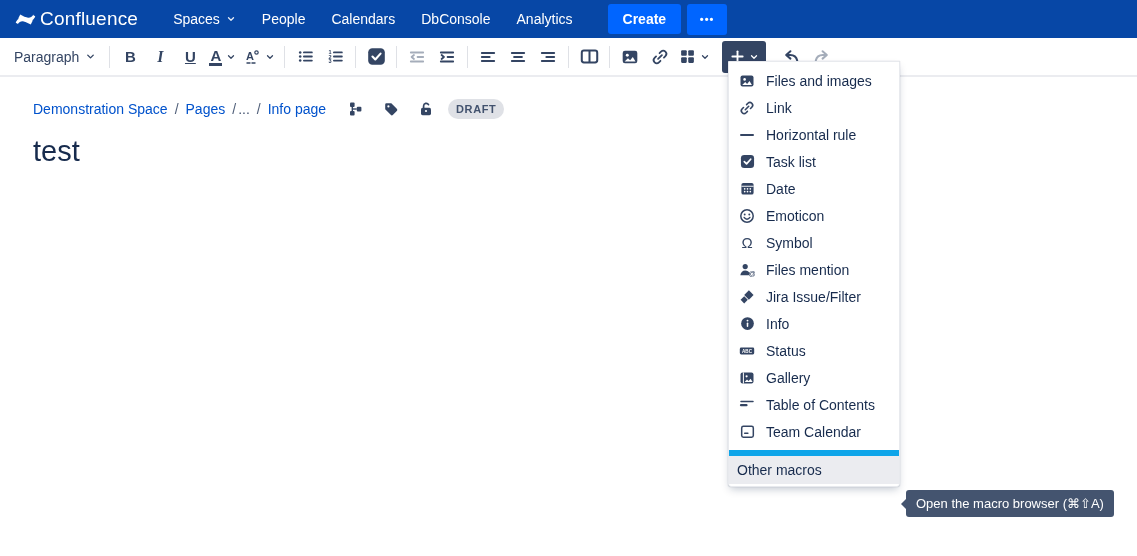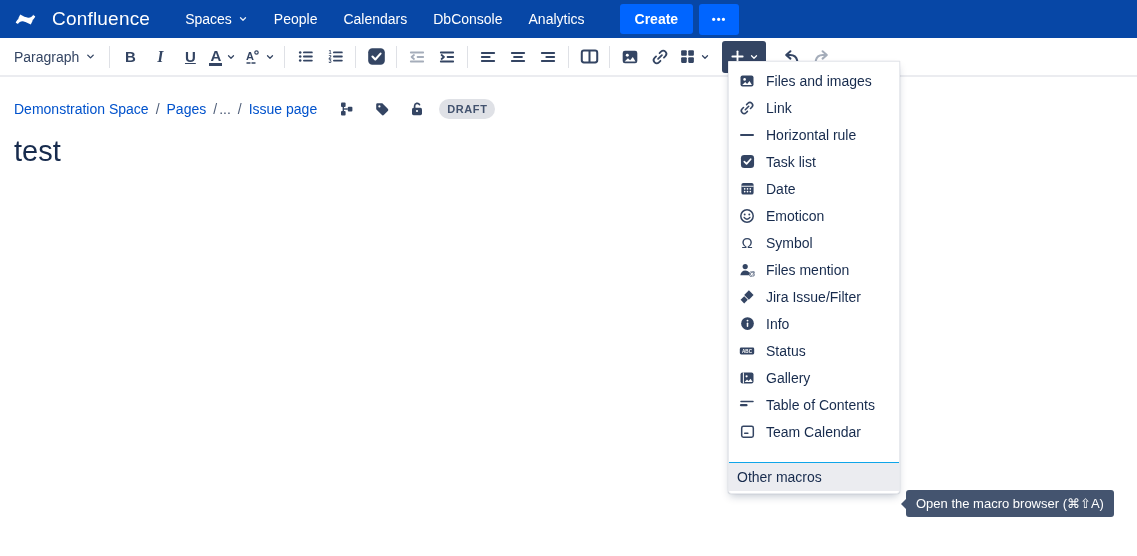--- a/index.html
+++ b/index.html
@@ -1,58 +1,58 @@
 <!DOCTYPE html>
 <html><head>
 <meta charset="utf-8">
 <style>
   * { margin:0; padding:0; box-sizing:border-box; }
   html,body { width:1137px; height:556px; }
   body { font-family:"Liberation Sans", sans-serif; background:#fff; overflow:hidden; position:relative; }
 
   
   .topnav { height:38px; background:#0747A6; display:flex; align-items:center; padding:0 14px; }
-  .brand { display:flex; align-items:center; gap:15px; margin-right:22px; cursor:pointer; }
+  .brand { display:flex; align-items:center; gap:3px; margin-right:22px; cursor:pointer; }
   .brand-name { color:#fff; font-size:19px; font-weight:500; letter-spacing:.2px; }
   .nav-item { color:#fff; font-size:14px; padding:0 13px; height:38px; display:flex; align-items:center; gap:6px; cursor:pointer; }
   .nav-item svg { opacity:.9; }
   .create-btn { margin-left:22px; background:#0065FF; color:#fff; font-size:14px; font-weight:700; border:none; border-radius:3px; padding:7px 15px; cursor:pointer; }
   .more-btn { margin-left:6px; background:#0065FF; color:#fff; border:none; border-radius:3px; width:40px; height:31px; font-size:11px; font-weight:700; letter-spacing:1px; cursor:pointer; }
 
   
   .toolbar { height:39px; background:#fff; border-bottom:2px solid #EBECF0; display:flex; align-items:center; padding:0 8px; }
   .tb-btn { height:30px; min-width:30px; border-radius:3px; display:flex; align-items:center; justify-content:center; cursor:pointer; color:#344563; }
   .tb-sep { width:1px; height:22px; background:#DFE1E6; margin:0 5px; }
   .para-btn { display:flex; align-items:center; gap:6px; padding:0 8px 0 6px; height:30px; font-size:14px; color:#344563; cursor:pointer; }
   .fmt-letter { font-size:15px; font-weight:600; font-style:normal; color:#344563; }
   .fmt-letter.italic { font-style:italic; font-family:"Liberation Serif", serif; font-size:16px;}
   .fmt-letter.under { text-decoration:underline; }
   .color-a { font-size:15px; font-weight:600; color:#344563; border-bottom:3px solid #344563; line-height:15px; padding:0 1px; }
   .dd { display:flex; align-items:center; gap:4px; padding:0 4px; }
   .plus-btn { background:#344563; border-radius:3px; height:32px; width:44px; display:flex; align-items:center; justify-content:center; gap:4px; cursor:pointer; }
 
   
-  .content { padding:0 14px; }
+  .content { padding:0 33px; }
   .crumbs { margin-top:22px; display:flex; align-items:center; font-size:14px; }
   .crumb-link { color:#0052CC; text-decoration:none; cursor:pointer; }
   .crumb-sep { color:#505F79; margin:0 7px; }
   .crumb-ellipsis { color:#42526E; cursor:pointer; }
   .crumb-icons { display:flex; align-items:center; gap:15px; margin-left:20px; }
   .crumb-icons .tb-btn { min-width:20px; height:20px; }
   .draft-badge { background:#DFE1E6; color:#42526E; font-size:11px; font-weight:700; letter-spacing:.6px; padding:4px 8px; border-radius:10px; margin-left:12px; }
   .page-title { margin-top:16px; font-size:29px; font-weight:400; color:#172B4D; }
 
   
   .insert-menu { position:absolute; left:728px; top:61px; width:172px; background:#fff;
     border:1px solid #E8EAEE; border-radius:0 0 3px 3px; box-shadow:0 4px 8px -2px rgba(9,30,66,.25), 0 0 1px rgba(9,30,66,.31);
     z-index:20; padding-top:5px; }
   .menu-item { height:27px; display:flex; align-items:center; gap:11px; padding:0 10px; cursor:pointer; }
   .menu-item .mi-icon { width:16px; height:16px; display:flex; align-items:center; justify-content:center; flex:none; color:#344563; }
   .menu-item .mi-label { font-size:14px; color:#172B4D; white-space:nowrap; }
-  .menu-footer { margin-top:17px; border-top:1px solid #0ea5e9; }
+  .menu-footer { margin-top:5px; border-top:6px solid #0ea5e9; }
   .menu-footer-item { height:28px; display:flex; align-items:center; padding:0 8px; background:#EBECF0; font-size:14px; color:#172B4D; cursor:pointer; }
   .menu-bottom-pad { height:2px; }
   .glyph { font-size:13px; color:#344563; line-height:1; }
 
   
   .tooltip { position:absolute; left:906px; top:490px; background:#44546F; color:#fff; font-size:13px;
     padding:6px 10px; border-radius:3px; z-index:30; white-space:nowrap;text-align:right; }
   .tooltip-arrow { position:absolute; left:-5px; top:50%; transform:translateY(-50%); width:0; height:0;
     border-top:5px solid transparent; border-bottom:5px solid transparent; border-right:5px solid #44546F; }
 </style>
@@ -309,21 +309,21 @@
 </div>
 
 <div class="content">
   <div class="crumbs">
     <a class="crumb-link">Demonstration Space</a>
     <span class="crumb-sep">/</span>
     <a class="crumb-link">Pages</a>
     <span class="crumb-sep" style="margin-right:2px">/</span>
     <span class="crumb-ellipsis">...</span>
     <span class="crumb-sep">/</span>
-    <a class="crumb-link">Issue page</a>
+    <a class="crumb-link">Info page</a>
 
     <span class="crumb-icons">
       <span class="tb-btn">
         <span style="display:flex">
             <svg width="16" height="16" viewBox="0 0 16 16">
               <g fill="#344563">
                 <rect x="2" y="1.5" width="4.6" height="4.6" rx="1"></rect>
                 <rect x="8.8" y="5.8" width="4.6" height="4.6" rx="1"></rect>
                 <rect x="2" y="10" width="4.6" height="4.6" rx="1"></rect>
               </g>

